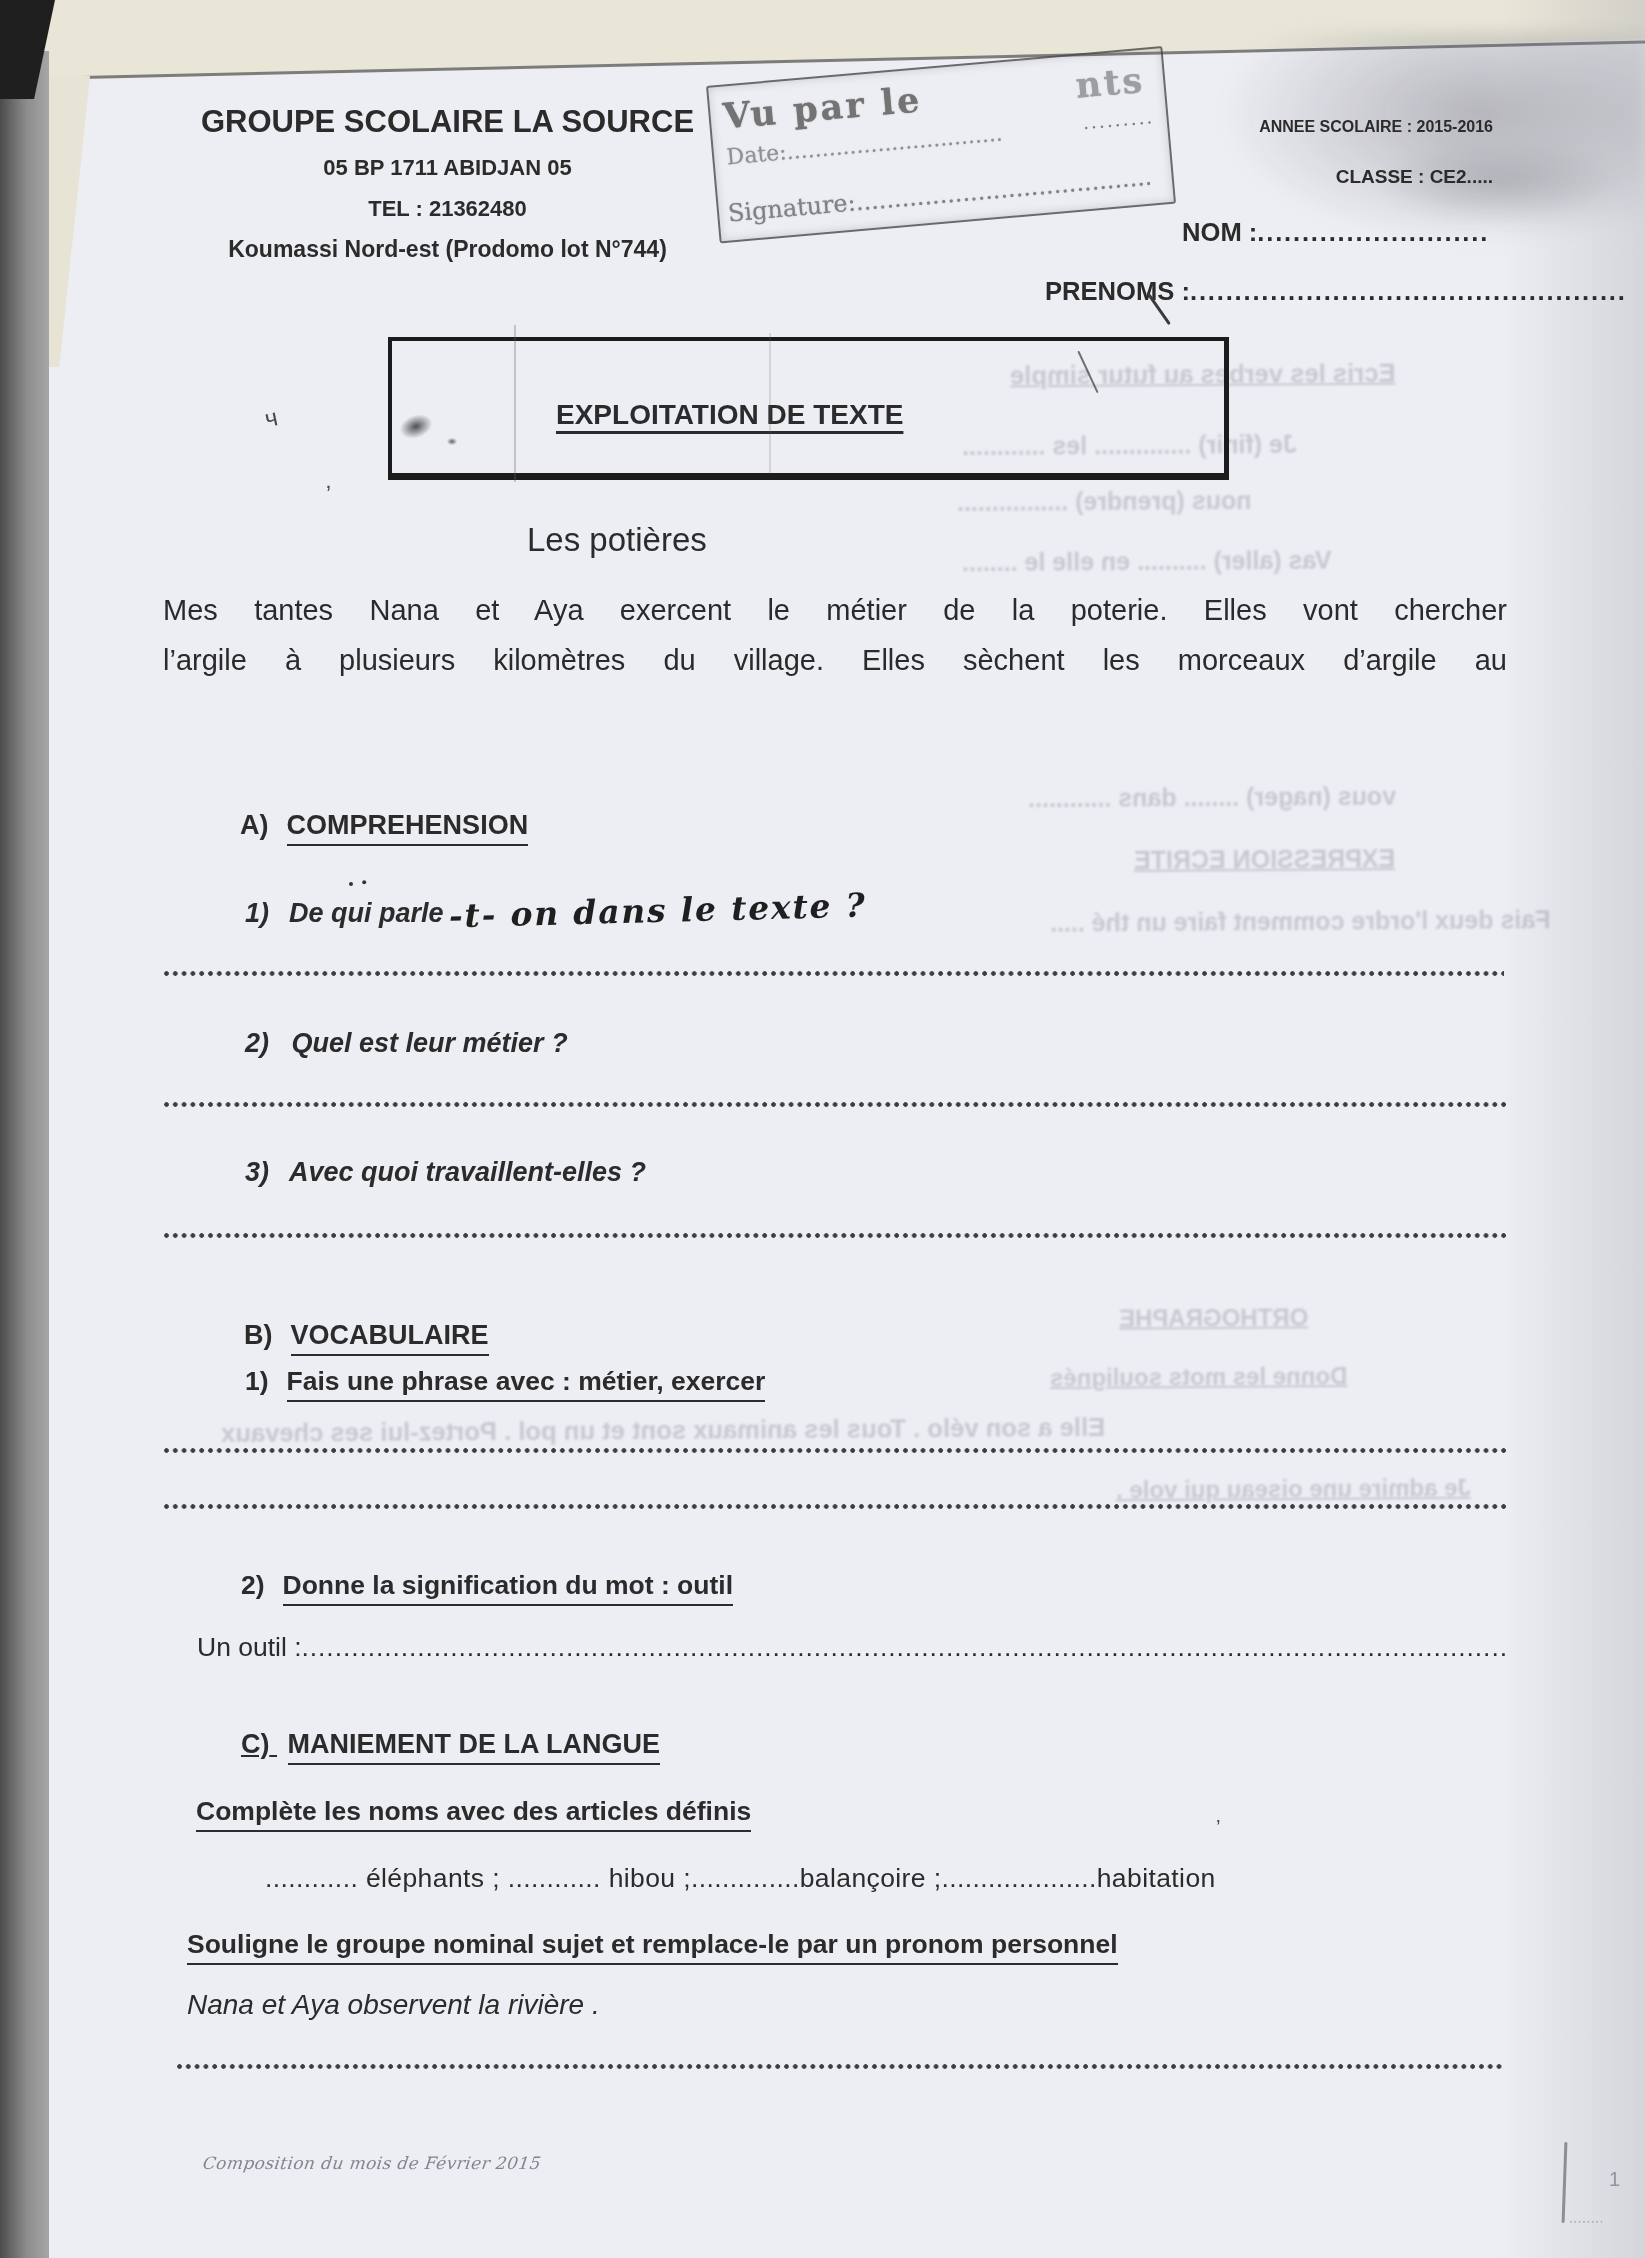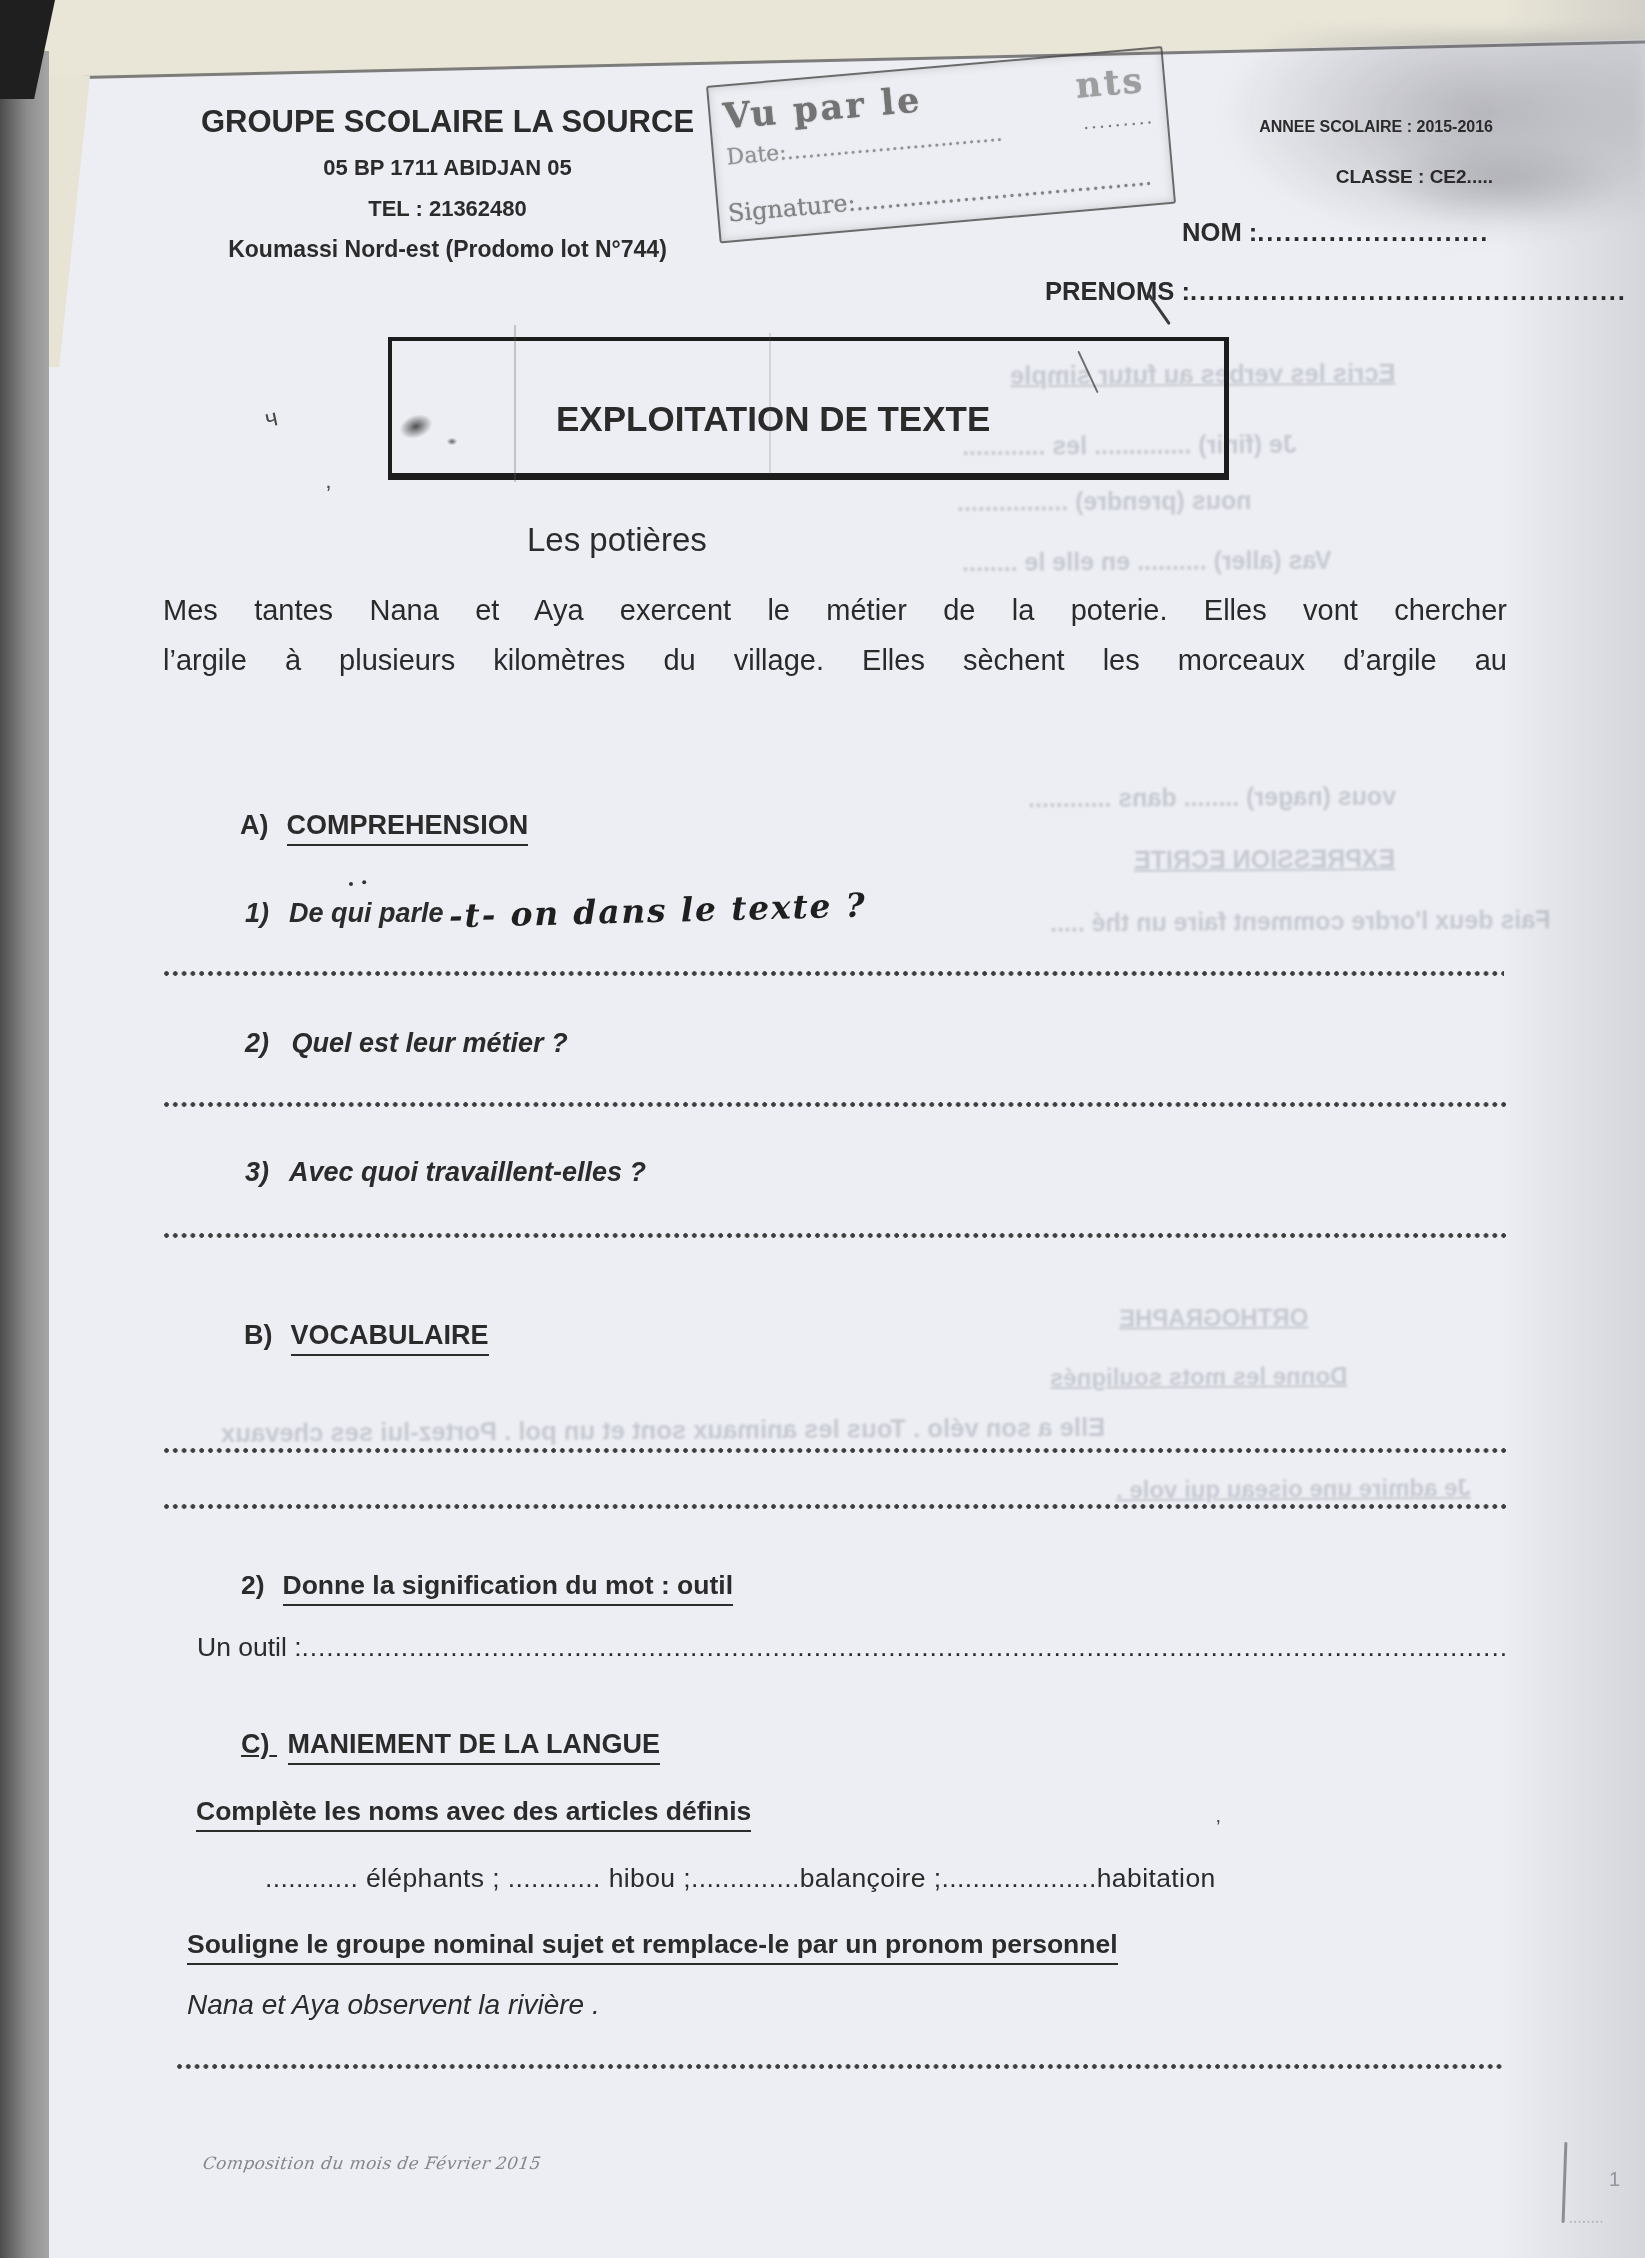--- a/index.html
+++ b/index.html
@@ -119,21 +119,21 @@
       <span>NOM :</span><span class="dots-clip" style="width:231px;">.......................................................</span>
     </div>
     <div class="abs b" style="left:1045px;top:277px;font-size:25.6px;">
       <span>PRENOMS :</span><span class="dots-clip" style="width:437px;">...........................................................................</span>
     </div>
 
     <div class="handline" style="left:1157px;top:289px;width:2.6px;height:39px;transform:rotate(-35deg);"></div>
     <div class="handline" style="left:1087px;top:349px;width:1.8px;height:46px;transform:rotate(-25deg);opacity:.7;"></div>
 
     <div class="abs" style="left:388px;top:337px;width:832px;height:132px;border-style:solid;border-color:#1c1c1c;border-width:4.4px 5.3px 7px 4.4px;"></div>
-    <div class="abs b" style="left:556px;top:399px;font-size:35px;text-decoration-thickness:2.6px;text-underline-offset:7px;">EXPLOITATION DE TEXTE</div>
+    <div class="abs b" style="left:556px;top:399px;font-size:28px;text-decoration:underline;text-decoration-thickness:2.6px;text-underline-offset:7px;">EXPLOITATION DE TEXTE</div>
     <div class="fold" style="left:514px;top:325px;width:1.8px;height:157px;"></div>
     <div class="fold" style="left:769px;top:333px;width:1.8px;height:141px;opacity:.6;"></div>
 
     <div class="abs" style="left:399px;top:415px;width:34px;height:23px;background:radial-gradient(ellipse,rgba(40,40,40,.8),rgba(40,40,40,0) 70%);transform:rotate(-20deg);z-index:6;"></div>
     <div class="abs" style="left:447px;top:438px;width:9.7px;height:7px;background:radial-gradient(ellipse,rgba(40,40,40,.7),rgba(40,40,40,0) 75%);z-index:6;"></div>
     <div class="mark" style="left:265px;top:404px;font-size:24px;transform:rotate(-12deg);">ч</div>
     <div class="mark" style="left:326px;top:482px;font-size:23px;">ʼ</div>
 
     <div class="abs" style="left:527px;top:521px;font-size:33px;">Les potières</div>
     <div class="para-line" style="top:596px;">Mes tantes Nana et Aya exercent le métier de la poterie. Elles vont chercher</div>
@@ -160,20 +160,24 @@
     <div class="abs it" style="left:245px;top:1157px;font-size:27px;font-weight:600;">
       <span>3)</span>
       <span style="margin-left:12.4px;margin-top:19px;">Avec quoi travaillent-elles ?</span>
     </div>
     <div class="dotline" style="left:163px;top:1232px;width:1345px;"></div>
 
     <div class="abs b" style="left:244px;top:1320px;font-size:27px;">
       <span>B)</span>
       <span class="u" style="margin-left:10.6px;">VOCABULAIRE</span>
     </div>
+    <div class="abs b" style="left:245px;top:1366px;font-size:26.5px;">
+      <span>1)</span>
+      <span class="u" style="margin-left:10.6px;">Fais une phrase avec : métier, exercer</span>
+    </div>
     <div class="dotline" style="left:163px;top:1447px;width:1345px;"></div>
     <div class="dotline" style="left:163px;top:1503px;width:1345px;"></div>
 
     <div class="abs b" style="left:241px;top:1570px;font-size:26.5px;">
       <span>2)</span>
       <span class="u" style="margin-left:10.6px;">Donne la signification du mot : outil</span>
     </div>
     <div class="abs" style="left:197px;top:1632px;font-size:26.5px;">
       <span>Un outil :</span><span class="dots-clip" style="width:1207px;letter-spacing:0.9px;">.....................................................................................................................................................................</span>
     </div>

